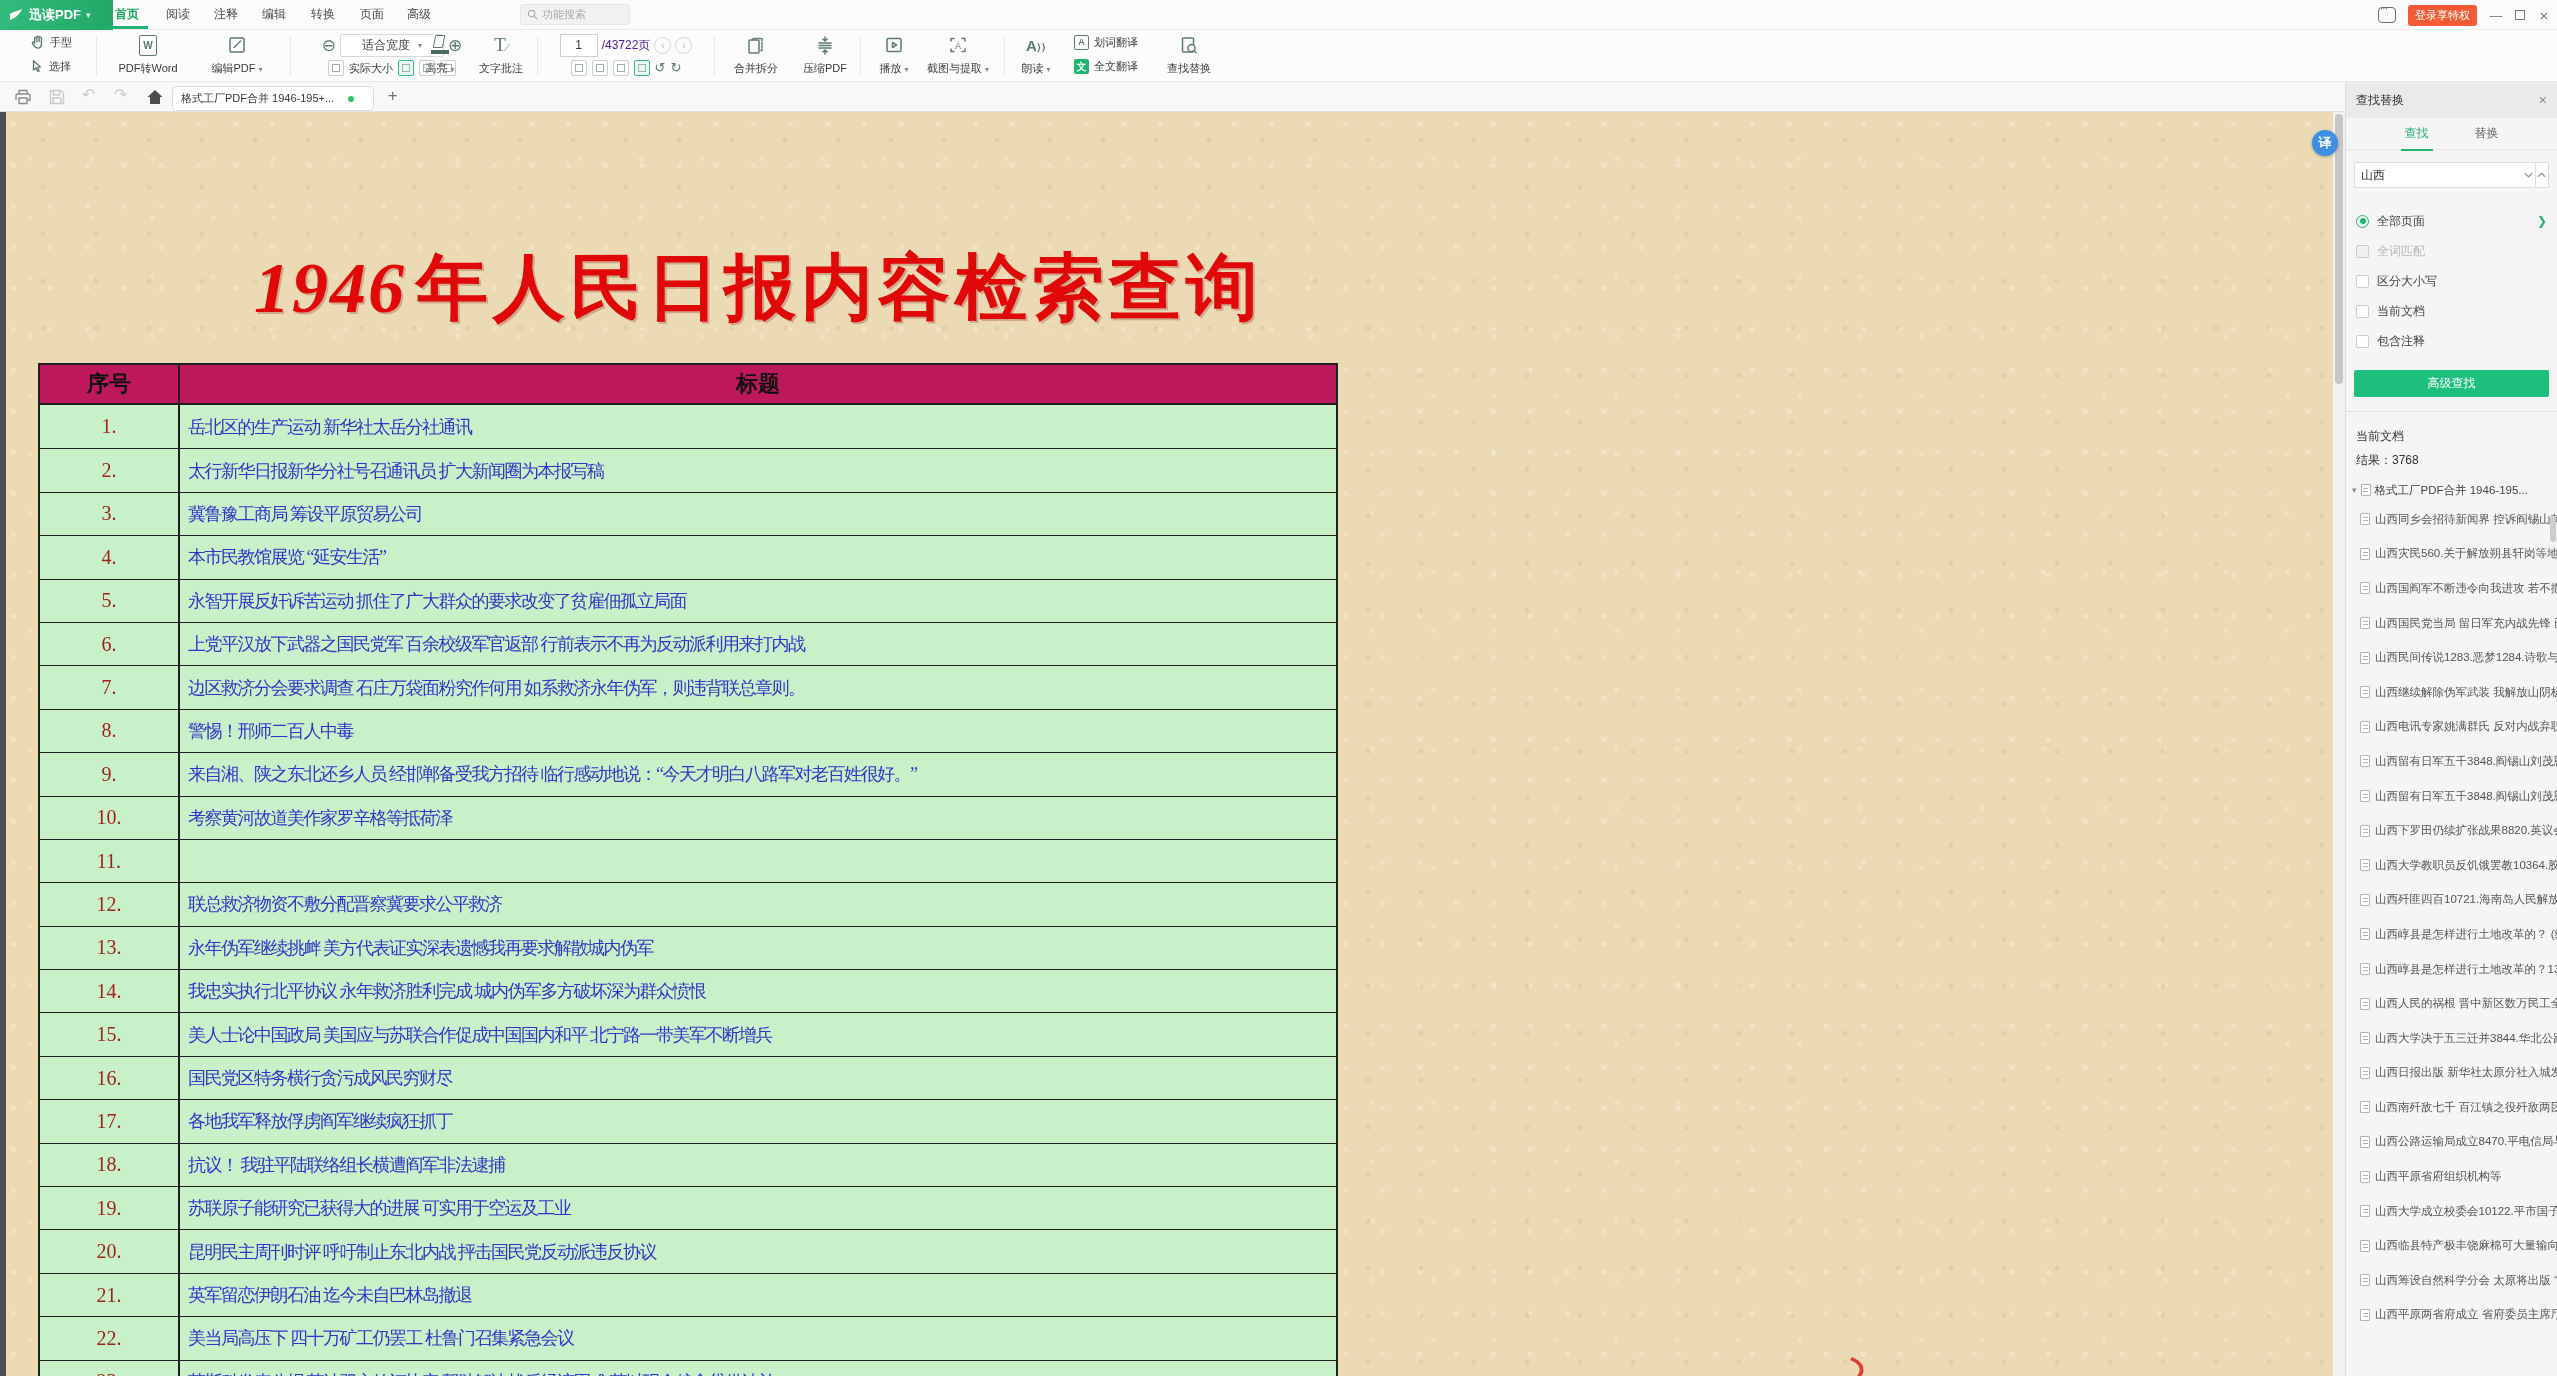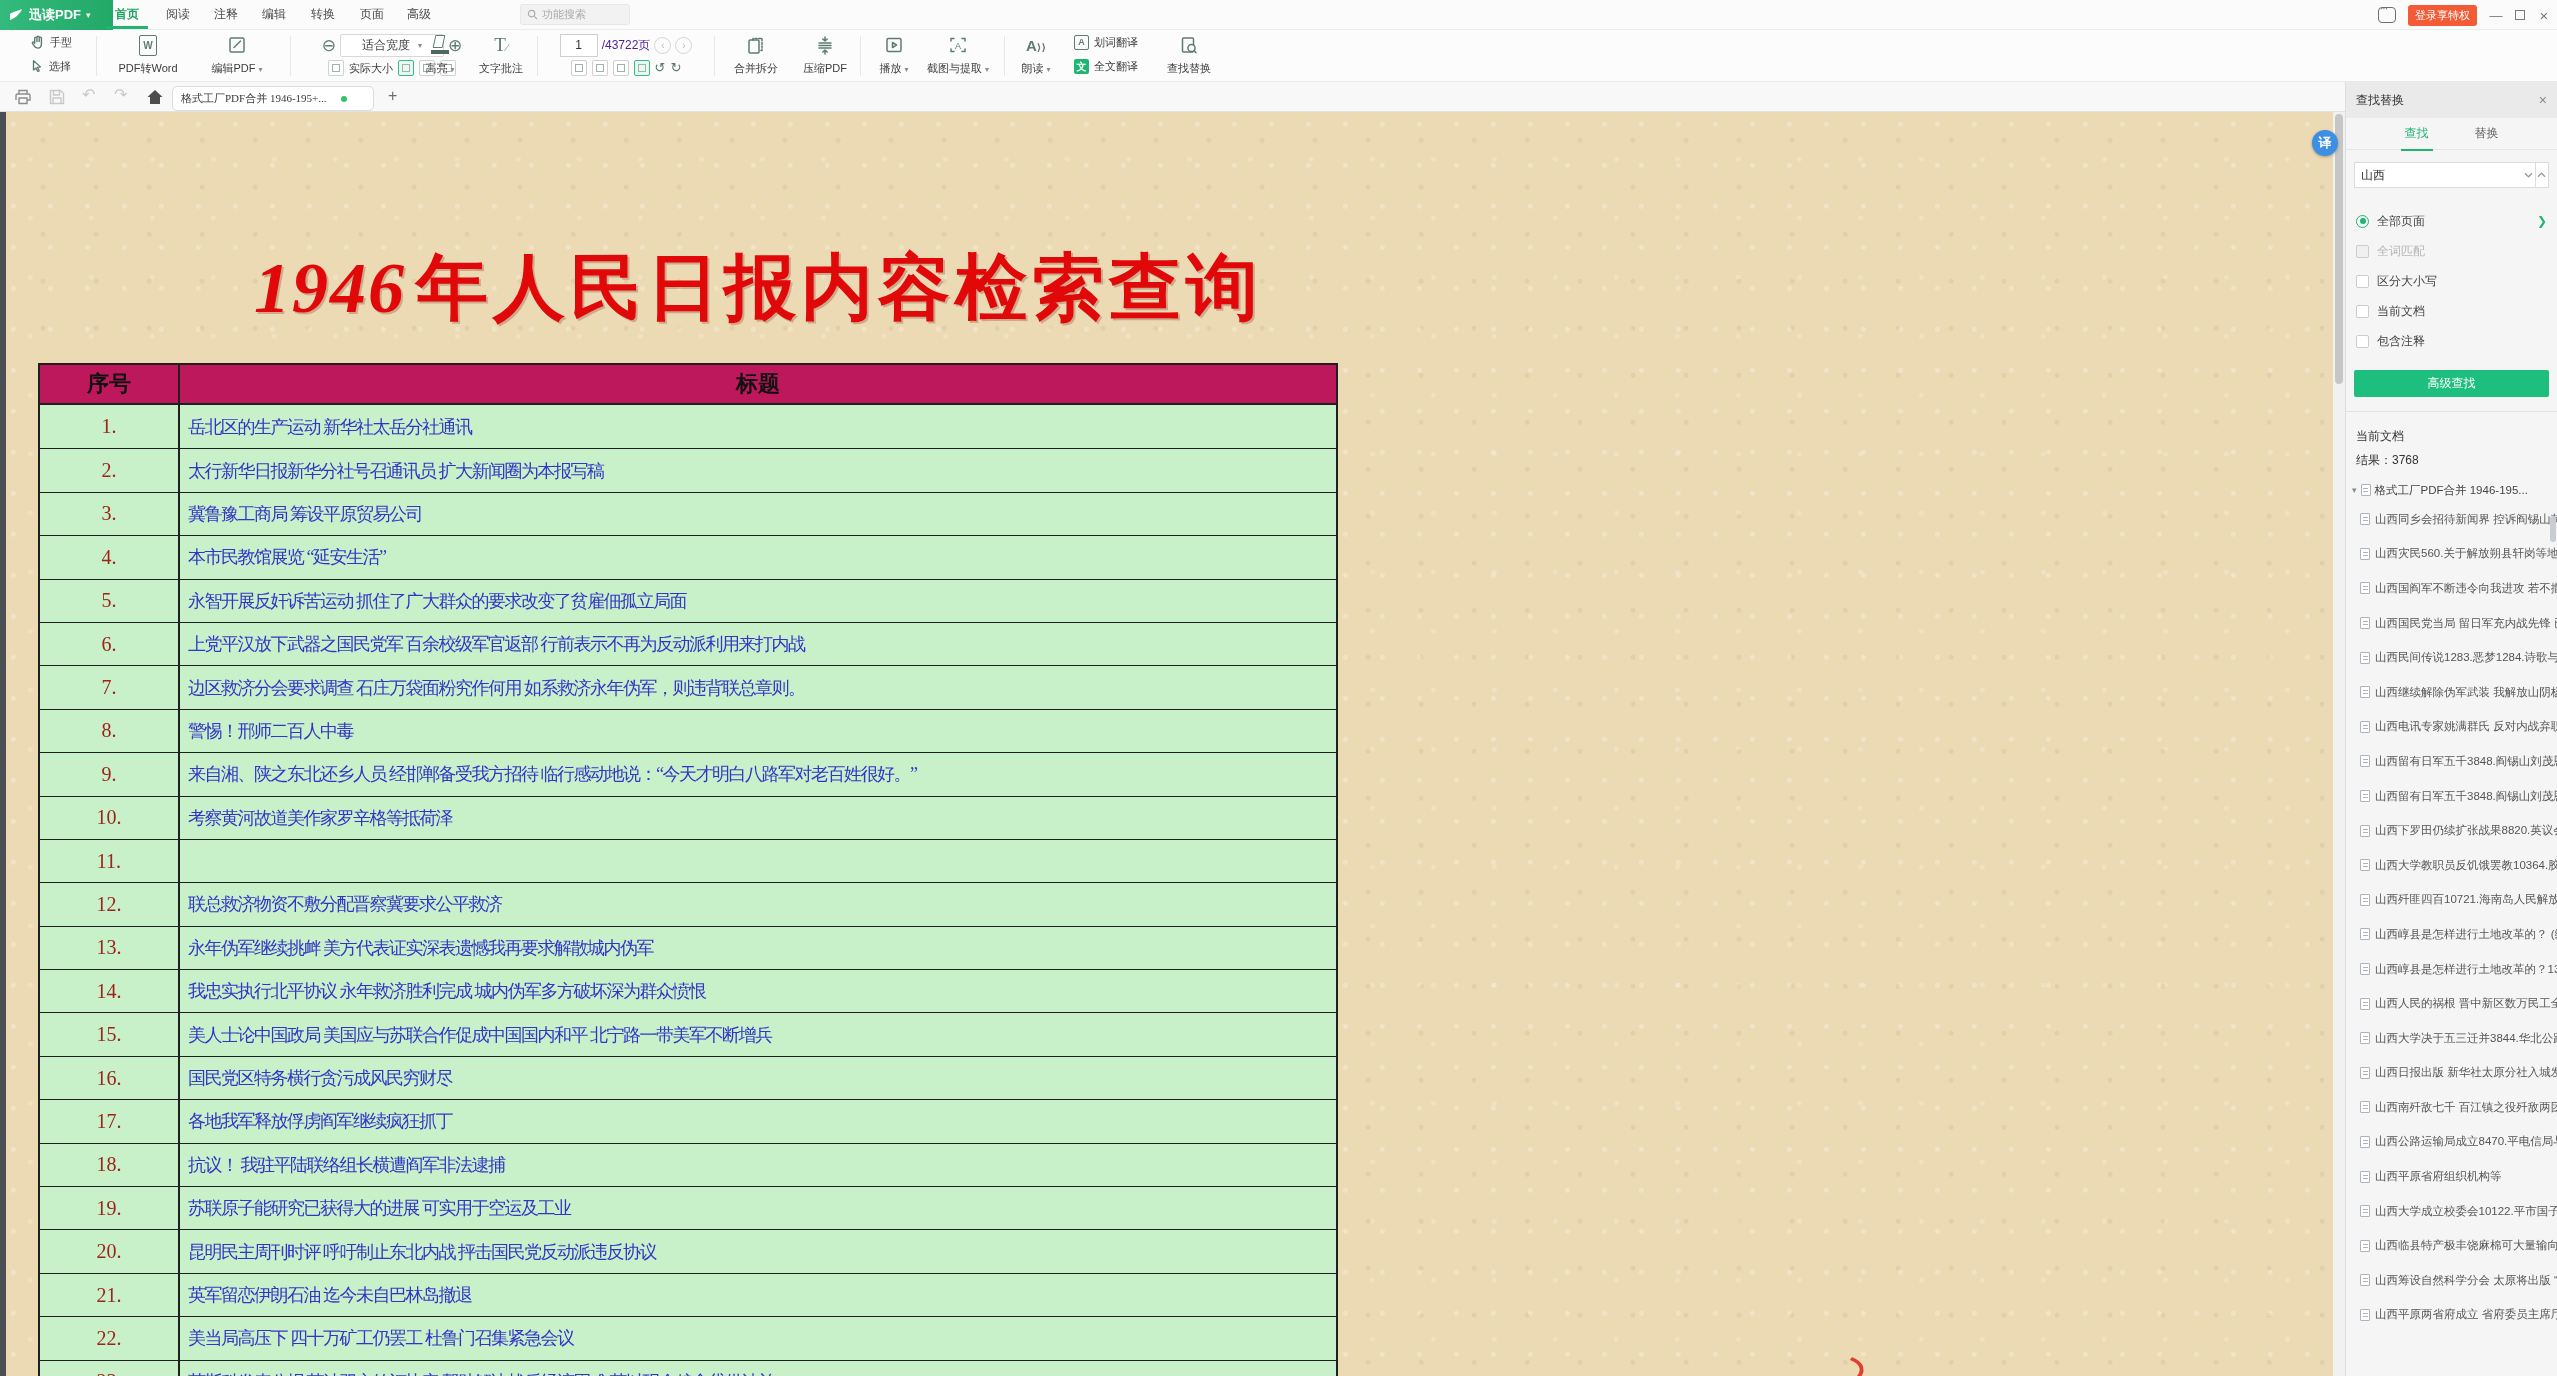--- a/index.html
+++ b/index.html
@@ -43,21 +43,21 @@
   .badge-doc { width:18px; height:21px; border:1.5px solid #5E7B71; border-radius:2px; font-size:10px; color:#5E7B71; font-weight:bold; line-height:19px; }
   .badge-green { background:#21B573; border:none; color:#fff; width:15px; height:15px; font-size:10px; line-height:15px; border-radius:2px; }
   .hl-ico { position:relative; width:18px; height:20px; }
   .hl-ico .nib { position:absolute; left:3px; top:0; width:10px; height:13px; background:#fff; border:1.5px solid #5E7B71; transform:skewX(-12deg); border-radius:1px; }
   .hl-ico .bar { position:absolute; left:0; bottom:1px; width:18px; height:4px; background:#4D6A60; }
 
   
   .tabbar { position:absolute; left:0; top:82px; width:2345px; height:30px; background:#F8F8F8; border-bottom:1px solid #E2E2E2; }
   .tb-ico { position:absolute; top:6px; width:18px; height:18px; }
   .tb-glyph { position:absolute; top:3px; font-size:16px; color:#9A9A9A; }
-  .doctab { position:absolute; left:172px; top:4px; width:202px; height:25px; background:#fff; border:1px solid #DCDCDC; border-radius:5px; display:flex; align-items:center; padding:4px 8px; gap:14px;font-family:Liberation Serif, serif; }
+  .doctab { position:absolute; left:172px; top:4px; width:202px; height:25px; background:#fff; border:1px solid #DCDCDC; border-radius:5px; display:flex; align-items:center; padding:4px 8px; gap:14px; }
   .doctab .t { font-size:11px; color:#3A3A3A; white-space:nowrap; overflow:hidden; }
   .dot { width:6px; height:6px; border-radius:50%; background:#35C06A; flex:none; }
   .plus { position:absolute; left:388px; top:5px; font-size:16px; color:#6E6E6E; }
 
   
   .edge { position:absolute; left:0; top:112px; width:6px; height:1264px; background:#4B4E52; }
   .docarea { position:absolute; left:6px; top:112px; width:2339px; height:1264px; overflow:hidden;
     background:#ECDAB5;
     background-image:radial-gradient(circle at 20% 30%, rgba(255,255,255,.25) 0 2px, transparent 3px),
                      radial-gradient(circle at 70% 60%, rgba(160,130,80,.12) 0 2px, transparent 3px),

